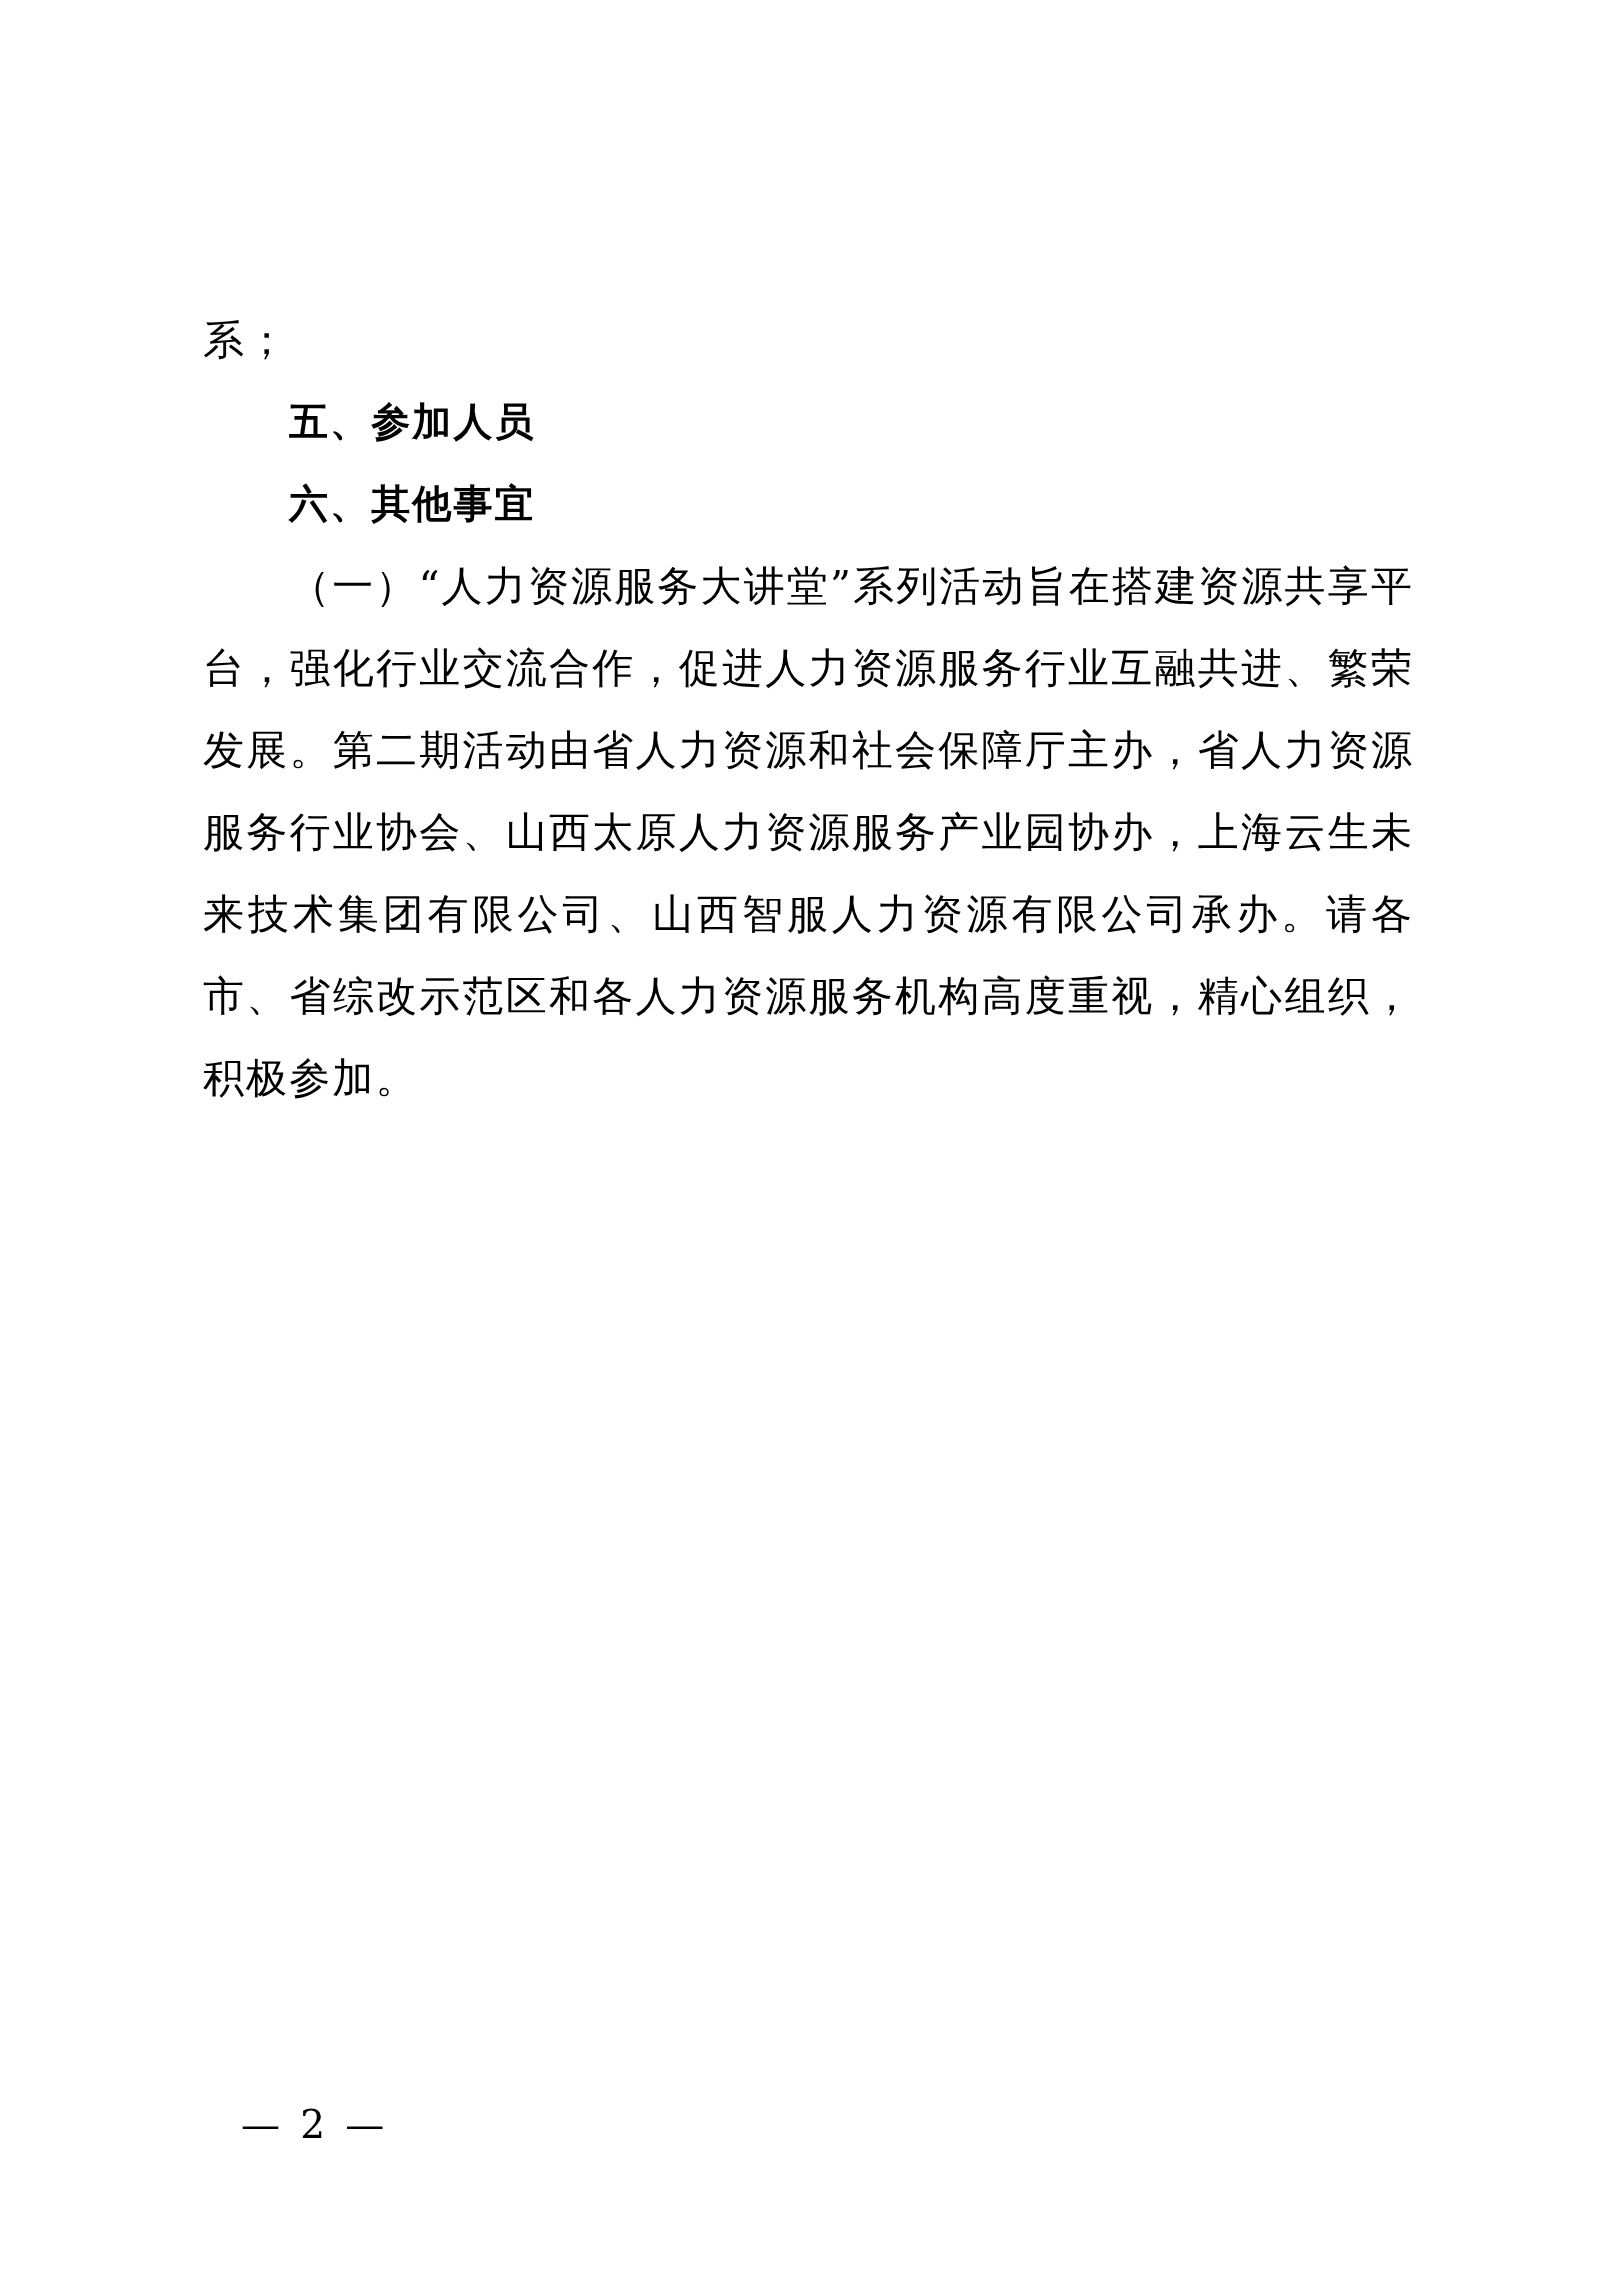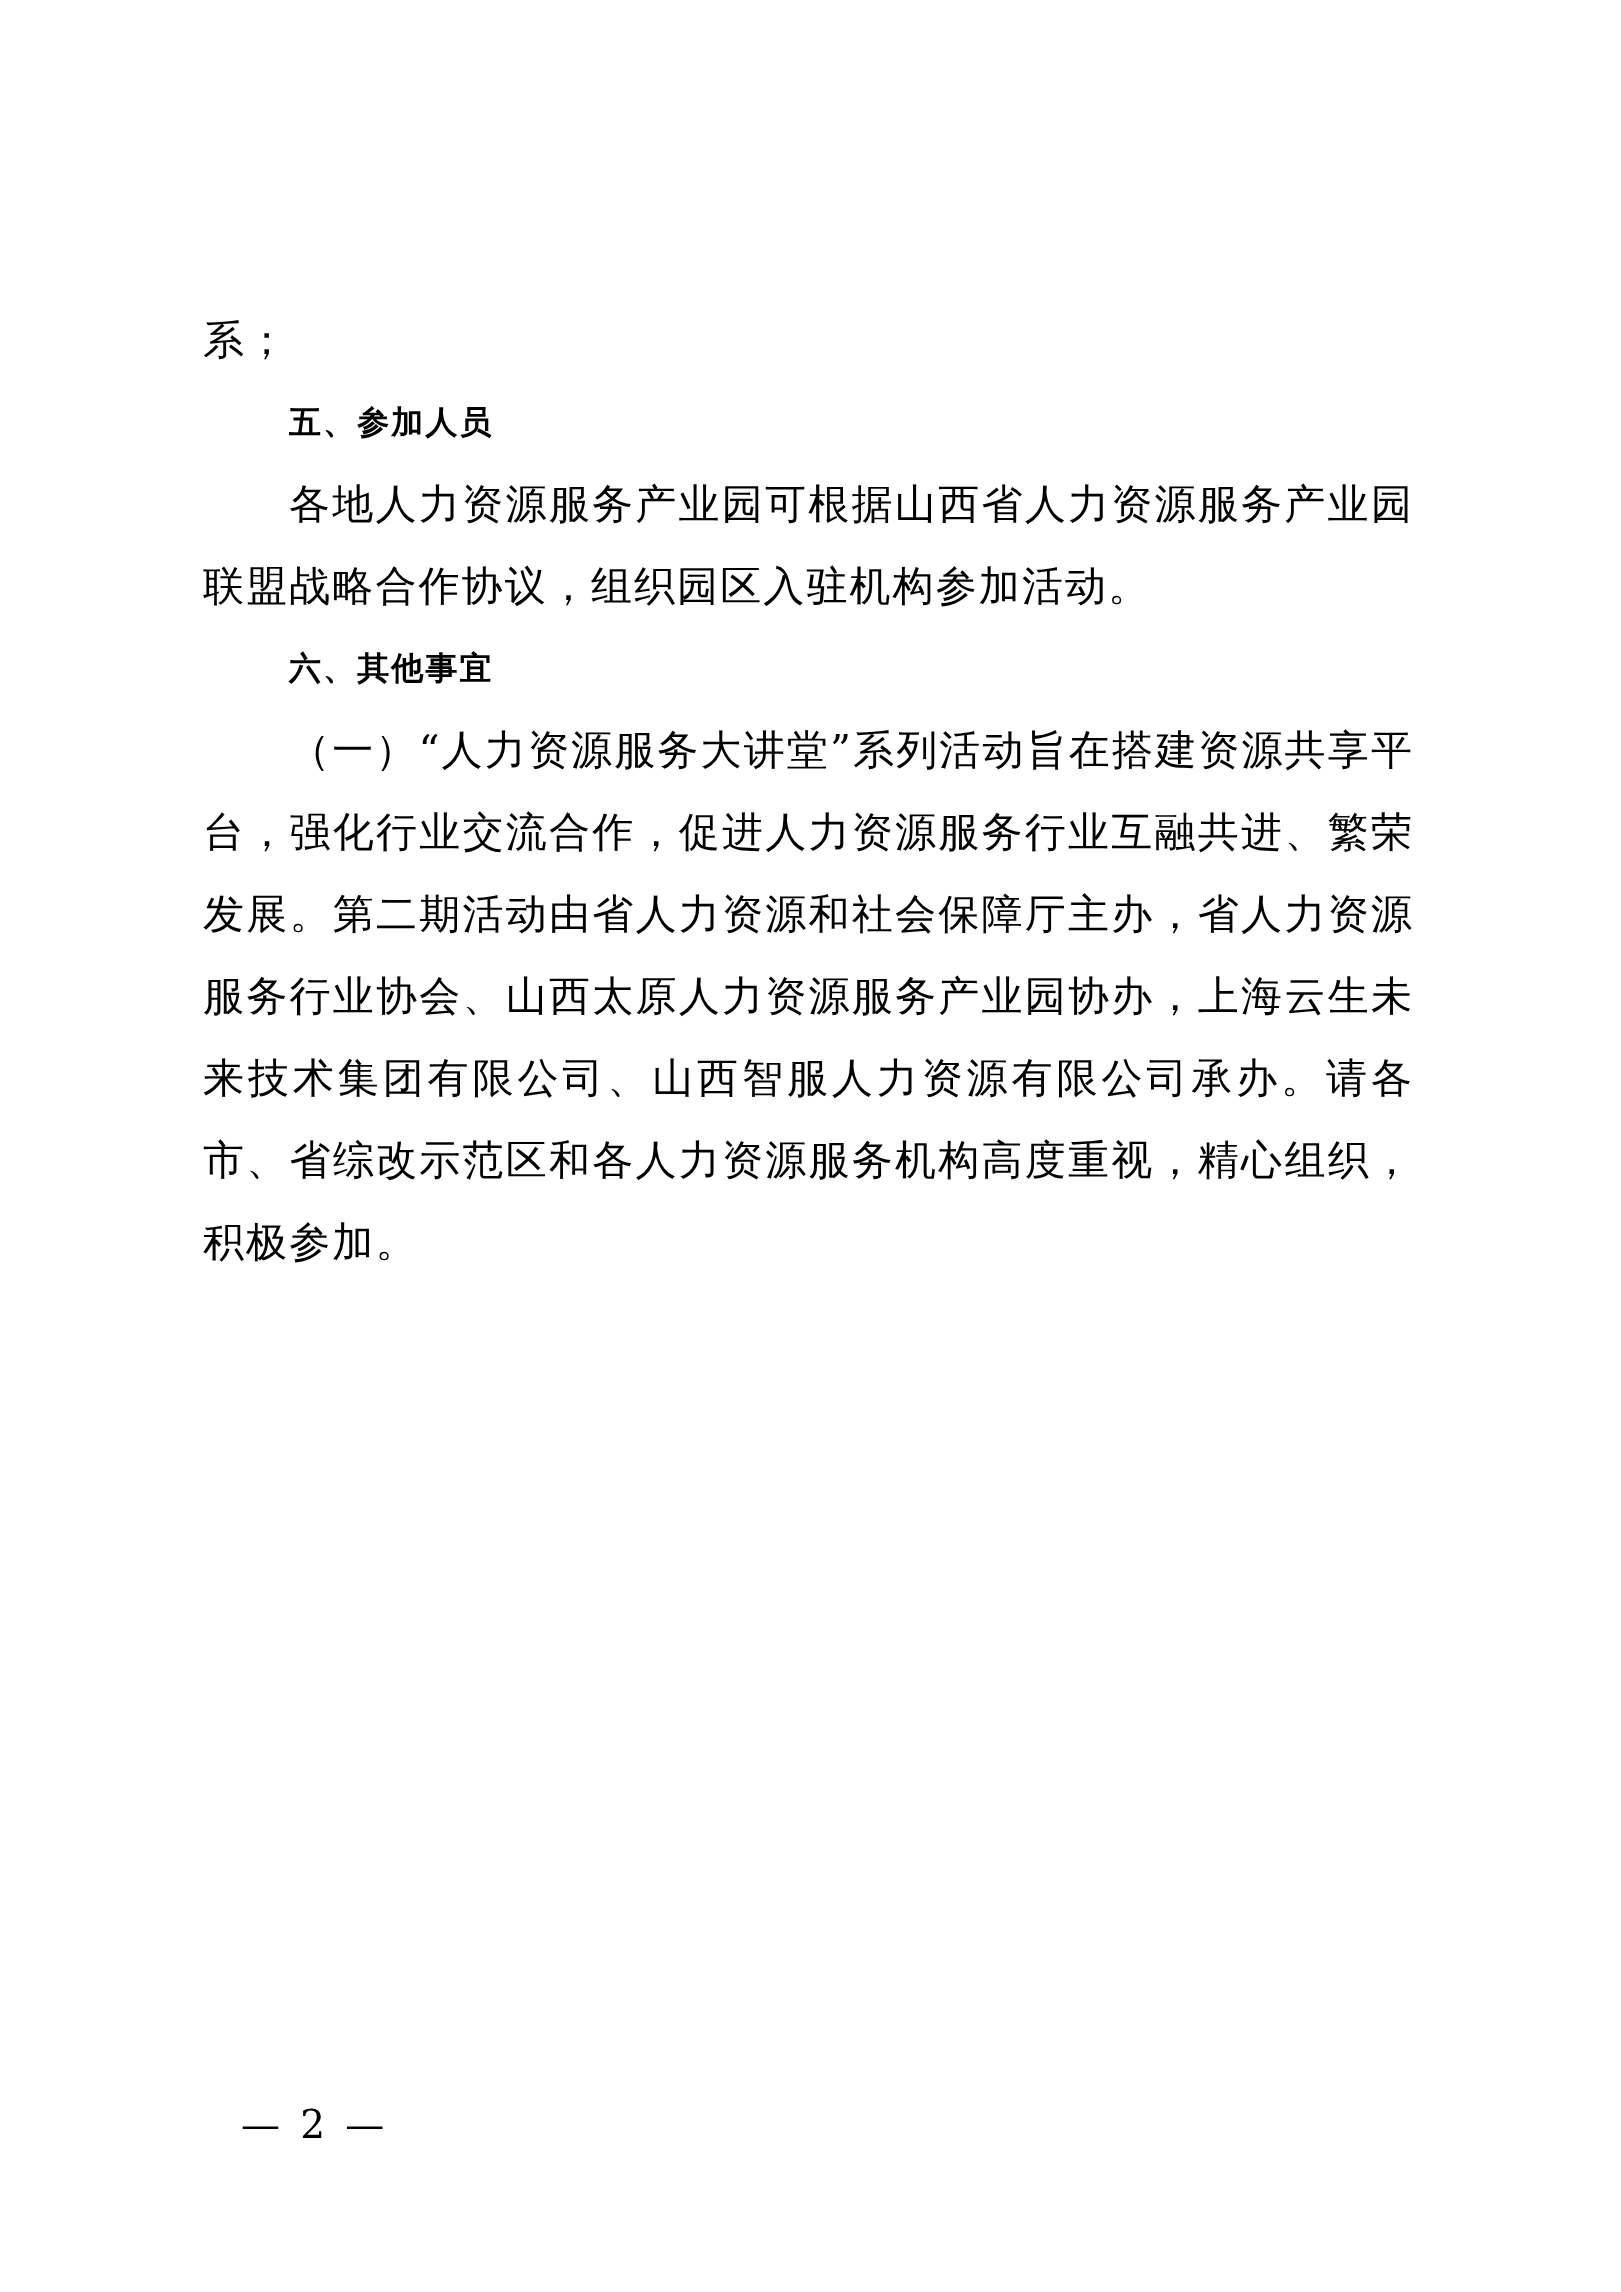--- a/index.html
+++ b/index.html
@@ -29,21 +29,21 @@
       text-align-last: left;
       margin: 0;
       word-break: break-all;
     }
     .indent {
       text-indent: 86px;
     }
     .heading {
       font-family: "DejaVu Sans", "Liberation Sans", sans-serif;
       font-weight: bold;
-      font-size: 32px;
+      font-size: 39px;
       line-height: 82px;
       letter-spacing: 2.1px;
       margin: 0;
       text-indent: 86px;
     }
     .gap-before {
       margin-top: 5.9px;
     }
     .page-number {
       position: absolute;
@@ -55,19 +55,18 @@
       letter-spacing: 3.9px;
       white-space: pre;
     }
   </style>
 </head>
 <body>
 
 <div class="page">
   <p class="para">系；</p>
   <h2 class="heading">五、参加人员</h2>
-  <p class="para indent">各地人力资源服务产业园可根据山西省人力资源服务产业园联盟战略合作协议，组织园区入驻机构参加活动。</p>
   <h2 class="heading">六、其他事宜</h2>
   <p class="para indent">（一）“人力资源服务大讲堂”系列活动旨在搭建资源共享平台，强化行业交流合作，促进人力资源服务行业互融共进、繁荣发展。第二期活动由省人力资源和社会保障厅主办，省人力资源服务行业协会、山西太原人力资源服务产业园协办，上海云生未来技术集团有限公司、山西智服人力资源有限公司承办。请各市、省综改示范区和各人力资源服务机构高度重视，精心组织，积极参加。</p>
 </div>
 
 <div class="page-number">— 2 —</div>
 
 
 </body></html>

